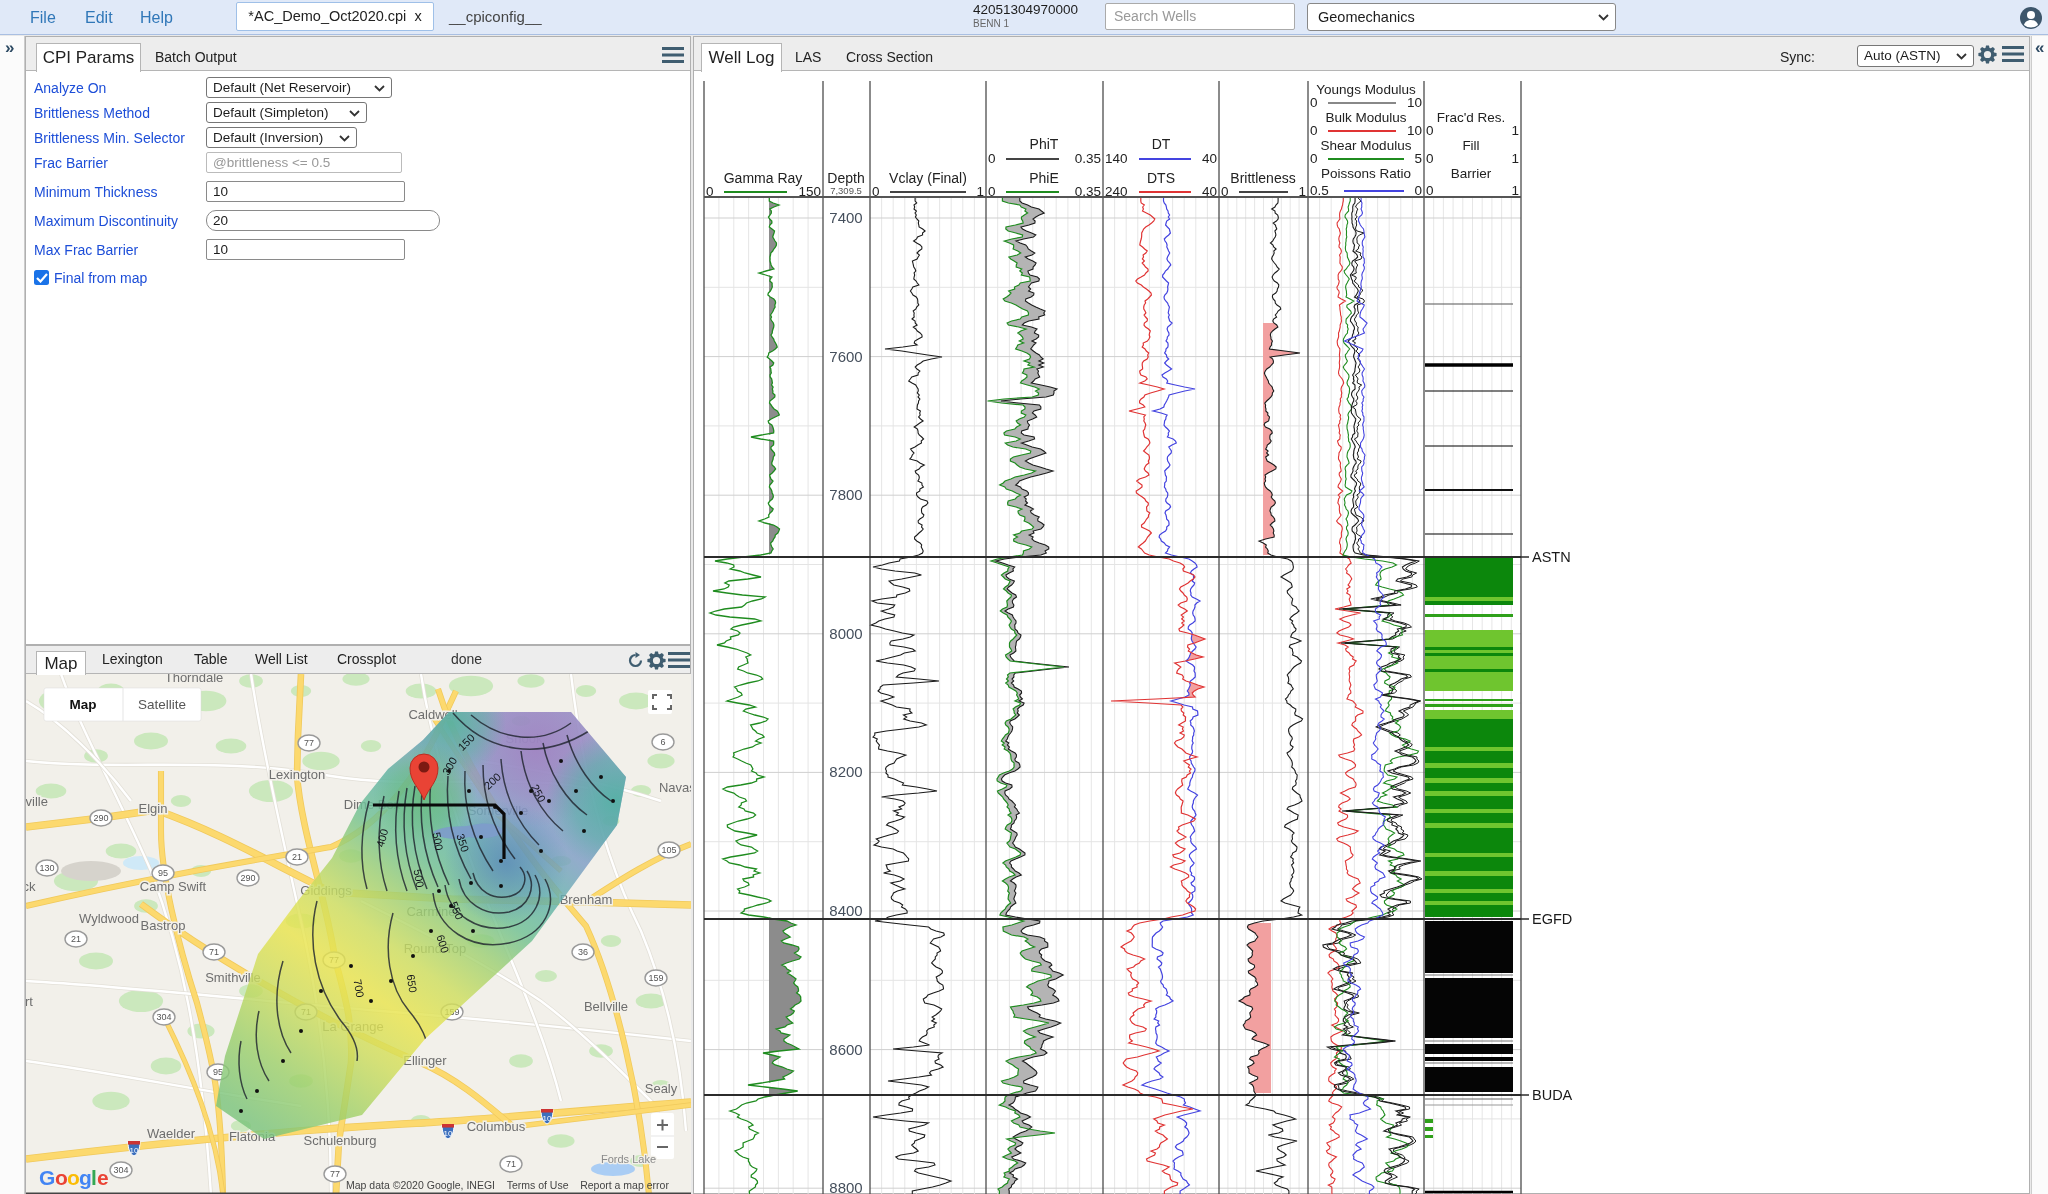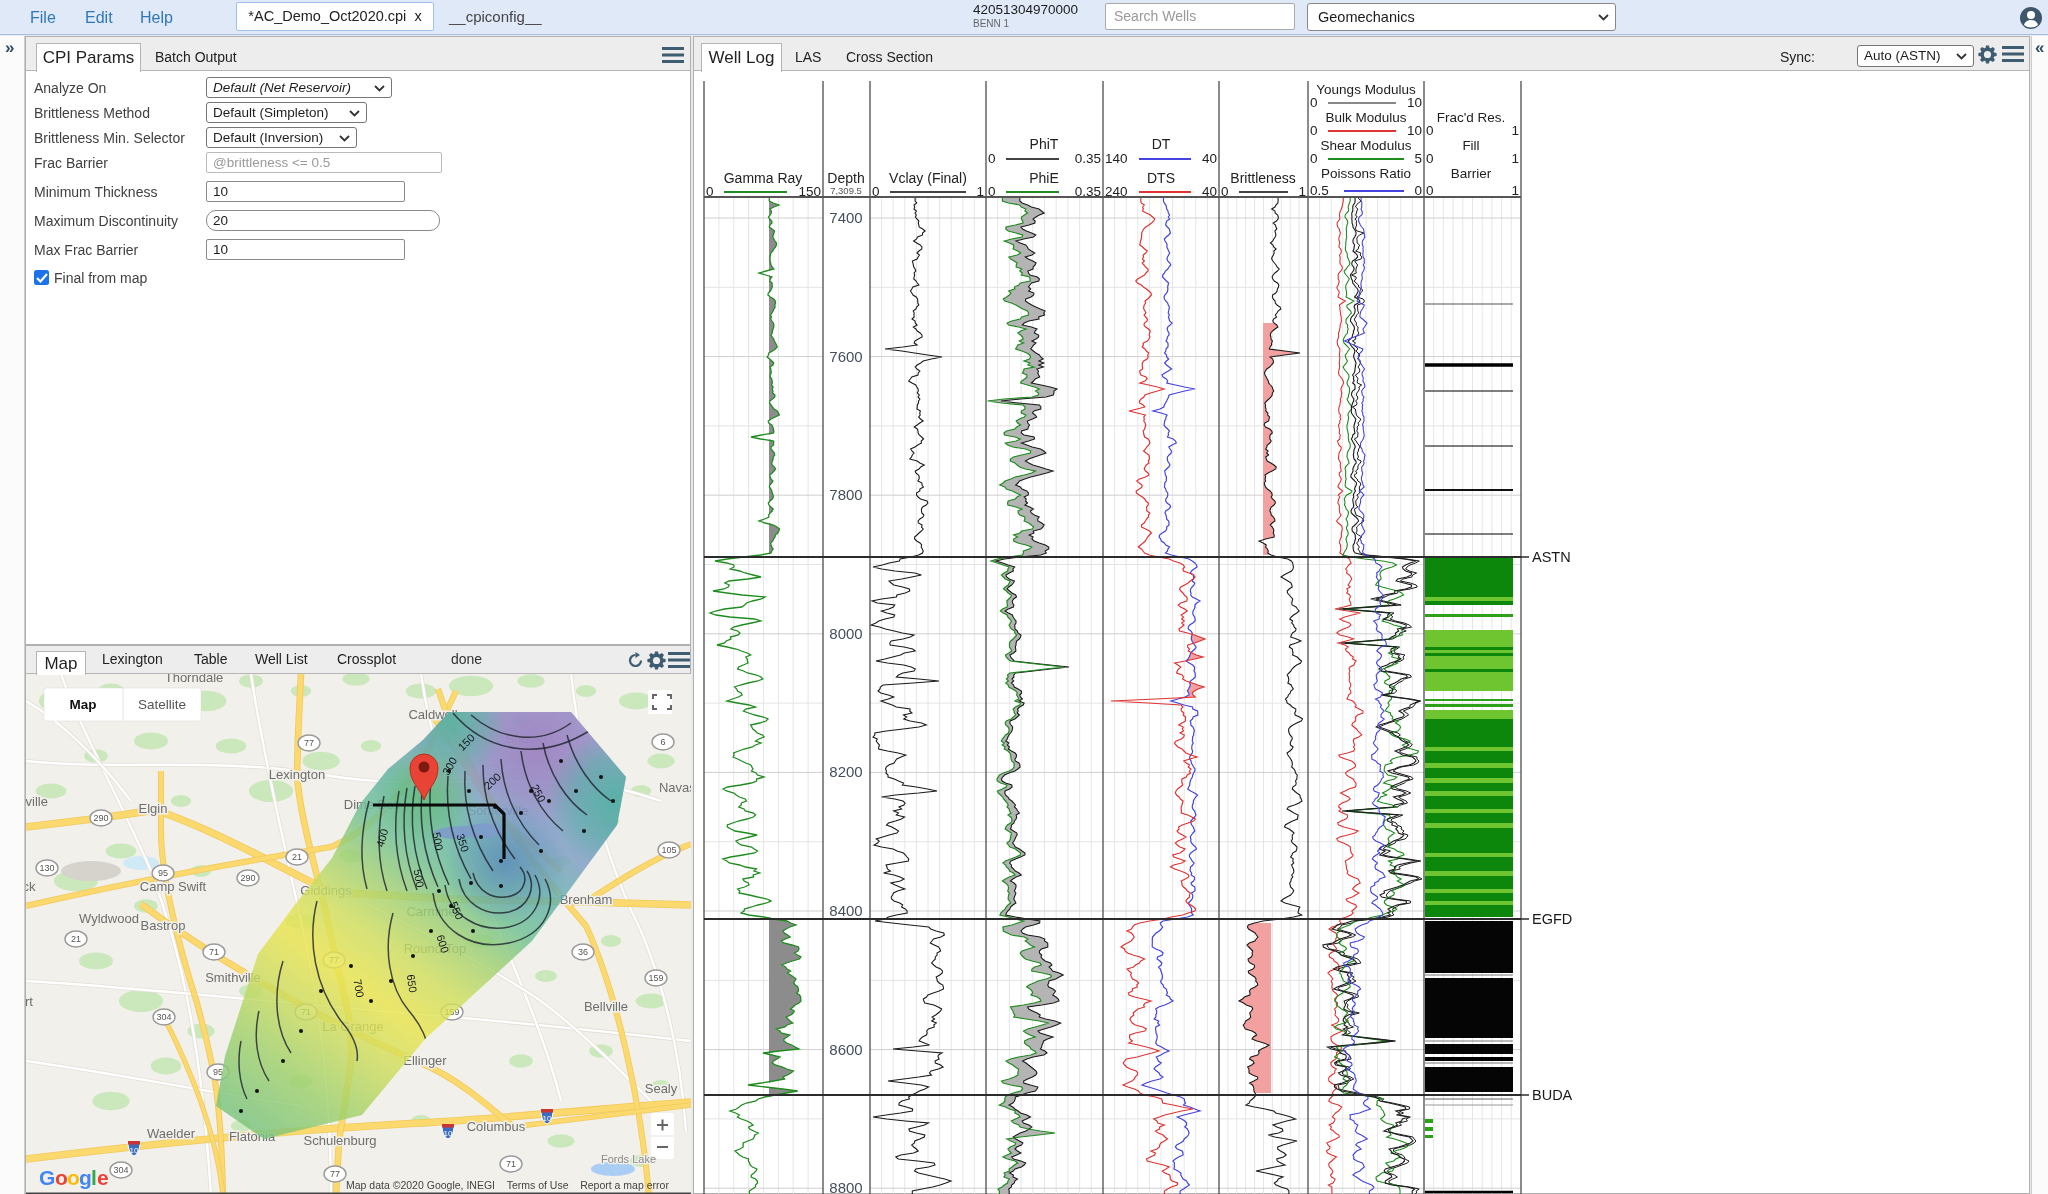--- a/index.html
+++ b/index.html
@@ -17,21 +17,21 @@
   border:1px solid #888; border-radius:3px; font-size:14.5px; color:#1c1c1c; line-height:26px; padding-left:10px; }
 .personwrap { position:absolute; left:2019px; top:6px; }
 .lstrip { position:absolute; left:0; top:36px; width:25px; height:1158px; background:#fbfbfb; border-right:1px solid #ccc; }
 .rstrip { position:absolute; left:2031px; top:36px; width:17px; height:1158px; background:#fbfbfb; border-left:1px solid #ccc; }
 .chevl { position:absolute; left:5px; top:2px; font-size:17px; font-weight:bold; color:#2d4a63; letter-spacing:-3px; }
 .panel { position:absolute; background:#fff; border:1px solid #b0b0b0; }
 .tabstrip { position:absolute; left:0; top:0; right:0; height:34px; background:#ededed; border-bottom:1px solid #b5b5b5; }
 .tab { position:absolute; top:6px; font-size:14px; color:#222; }
 .atab { position:absolute; background:#fff; border:1px solid #b5b5b5; border-bottom:none;
   font-size:17px; color:#222; text-align:center; z-index:2; }
-.formrow { position:absolute; font-size:14px; color:#404040; }
+.formrow { position:absolute; font-size:14px; color:#1d4ed8; }
 .sel { position:absolute; background:#fff; border:1px solid #767676; border-radius:3px; height:21px;
   font-size:13.5px; color:#1c1c1c; line-height:19px; padding-left:6px; }
 .inp { position:absolute; background:#fff; border:1px solid #8a8a8a; border-radius:2px; height:21px;
   font-size:13.5px; color:#1c1c1c; line-height:19px; padding-left:6px; }
 .cbx { position:absolute; left:8px; top:233px; width:15px; height:15px; background:#1a73e8; border-radius:2.5px; }
 .cbx svg { position:absolute; left:1.5px; top:2.5px; }
 .mtab { position:absolute; top:5px; font-size:14px; color:#222; }
 .sync { position:absolute; font-size:14px; color:#222; }
 </style></head><body>
 <div class="topbar">
@@ -64,33 +64,33 @@
  <div class="atab" style="left:10px; top:6px; width:105px; height:29px; line-height:28px;">CPI Params</div>
  <div class="tab" style="left:129px; top:12px;">Batch Output</div>
  <div style="position:absolute; right:6px; top:10px;"><svg width="22" height="16" viewBox="0 0 22 16">
         <g fill="#3f5d70">
           <rect x="0" y="0" width="22" height="3"></rect>
           <rect x="0" y="6.5" width="22" height="3"></rect>
           <rect x="0" y="13" width="22" height="3"></rect>
         </g>
       </svg></div>
  <div class="formrow" style="left:8px; top:43px;">Analyze On</div>
- <div class="sel" style="left:180px; top:40px; width:186px;font-style:italic;">Default (Net Reservoir)<svg width="11" height="7" viewBox="0 0 11 7" style="position:absolute;right:6px;top:50%;margin-top:-3px;">
+ <div class="sel" style="left:180px; top:40px; width:186px;">Default (Net Reservoir)<svg width="11" height="7" viewBox="0 0 11 7" style="position:absolute;right:6px;top:50%;margin-top:-3px;">
         <path d="M1,1 L5.5,5.5 L10,1" fill="none" stroke="#333" stroke-width="1.8"></path>
       </svg></div>
  <div class="formrow" style="left:8px; top:68px;">Brittleness Method</div>
  <div class="sel" style="left:180px; top:65px; width:161px;">Default (Simpleton)<svg width="11" height="7" viewBox="0 0 11 7" style="position:absolute;right:6px;top:50%;margin-top:-3px;">
         <path d="M1,1 L5.5,5.5 L10,1" fill="none" stroke="#333" stroke-width="1.8"></path>
       </svg></div>
  <div class="formrow" style="left:8px; top:93px;">Brittleness Min. Selector</div>
  <div class="sel" style="left:180px; top:90px; width:151px;">Default (Inversion)<svg width="11" height="7" viewBox="0 0 11 7" style="position:absolute;right:6px;top:50%;margin-top:-3px;">
         <path d="M1,1 L5.5,5.5 L10,1" fill="none" stroke="#333" stroke-width="1.8"></path>
       </svg></div>
  <div class="formrow" style="left:8px; top:118px;">Frac Barrier</div>
- <div class="inp" style="left:180px; top:115px; width:236px; color:#999; border-color:#bbb;">@brittleness &lt;= 0.5</div>
+ <div class="inp" style="left:180px; top:115px; width:196px; color:#999; border-color:#bbb;">@brittleness &lt;= 0.5</div>
  <div class="formrow" style="left:8px; top:147px;">Minimum Thickness</div>
  <div class="inp" style="left:180px; top:144px; width:199px;">10</div>
  <div class="formrow" style="left:8px; top:176px;">Maximum Discontinuity</div>
  <div class="inp" style="left:180px; top:173px; width:234px;border-radius:10px;">20</div>
  <div class="formrow" style="left:8px; top:205px;">Max Frac Barrier</div>
  <div class="inp" style="left:180px; top:202px; width:199px;">10</div>
  <div class="cbx">
       <svg width="12" height="10" viewBox="0 0 12 10">
         <path d="M1,5 L4.5,8.5 L11,1" fill="none" stroke="#fff" stroke-width="2.2"></path>
       </svg>

